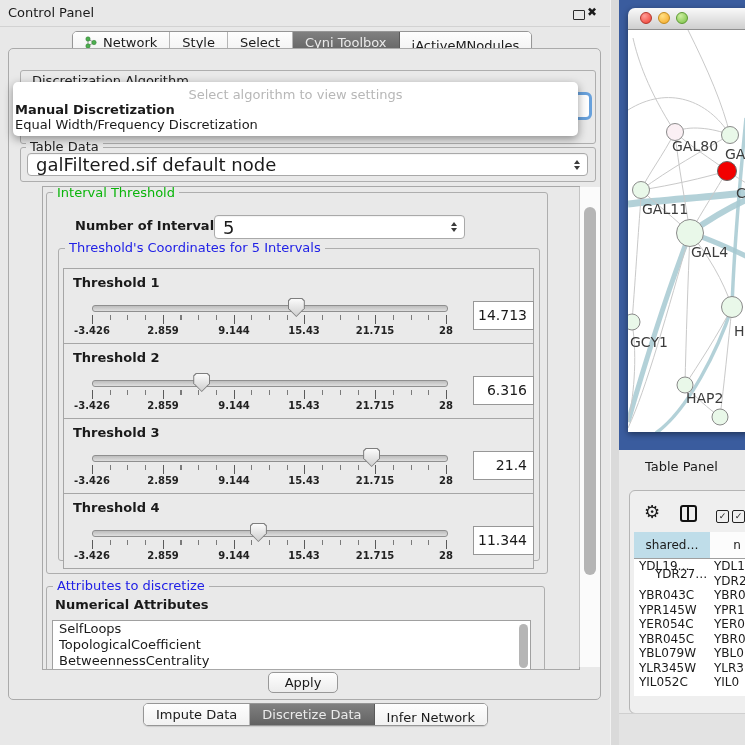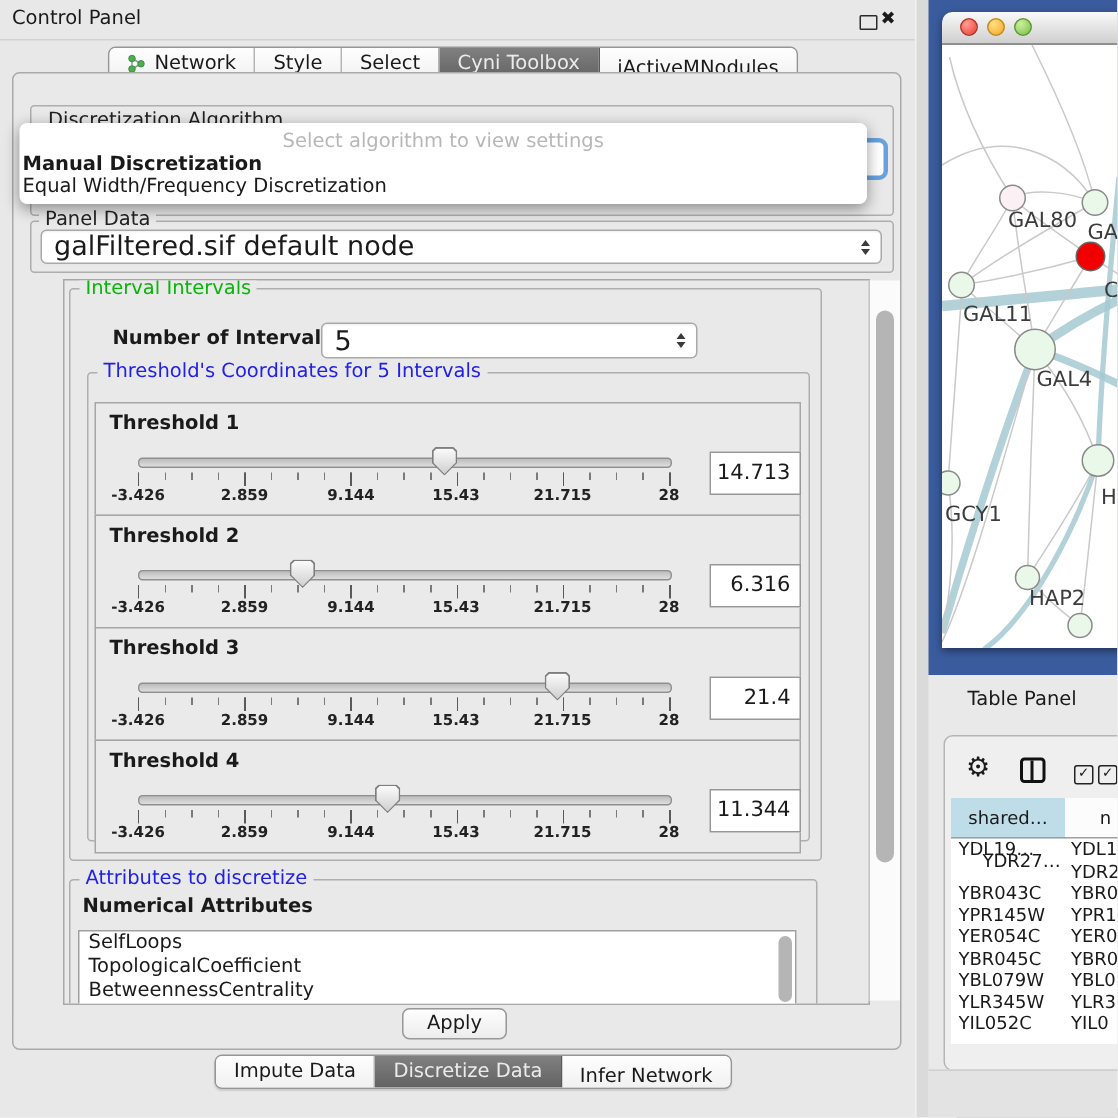--- a/index.html
+++ b/index.html
@@ -84,33 +84,33 @@
 
     <div class="abs" style="left:550px;top:92px;width:36px;height:22px;background:#fff;border:3px solid #68a1dc;border-radius:6px;z-index:1;"></div>
 
     <div class="abs" style="left:13px;top:82px;width:565px;height:54px;background:#fff;border-radius:5px;box-shadow:0 3px 10px rgba(0,0,0,.4);z-index:20;">
       <div style="text-align:center;color:#b7b7b7;font-size:13px;padding-top:5px;">Select algorithm to view settings</div>
       <div style="padding-left:2px;font-size:13px;font-weight:bold;line-height:15px;">Manual Discretization</div>
       <div style="padding-left:2px;font-size:13px;line-height:15px;">Equal Width/Frequency Discretization</div>
     </div>
 
     <div class="abs group" style="left:20px;top:147px;width:574px;height:33px;"></div>
-    <span class="gtitle" style="left:26px;top:140px;color:#222;">Panel Data</span>
+    <span class="gtitle" style="left:26px;top:140px;color:#222;">Table Data</span>
     <div class="combo abs" style="left:27px;top:153px;width:559px;height:21px;">
       <span class="txt">galFiltered.sif default node</span>
       <span class="stepper">
           <span class="arr-up"></span>
           <span class="arr-dn"></span>
         </span>
     </div>
 
     <div class="abs" style="left:42px;top:186px;width:536px;height:482px;border:1px solid #a8a8a8;background:#e9e9e9;overflow:hidden;">
 
       <div class="abs group" style="left:3px;top:5px;width:500px;height:380px;"></div>
-      <span class="gtitle green" style="left:10px;top:-1px;background:#e9e9e9;">Interval Intervals</span>
+      <span class="gtitle green" style="left:10px;top:-1px;background:#e9e9e9;">Interval Threshold</span>
 
       <label class="abs" style="left:32px;top:31px;font-weight:bold;font-size:13px;">Number of Intervals</label>
       <div class="combo abs" style="left:171px;top:28px;width:249px;height:22px;">
         <span class="txt">5</span>
         <span class="stepper">
             <span class="arr-up"></span>
             <span class="arr-dn"></span>
           </span>
       </div>
 

